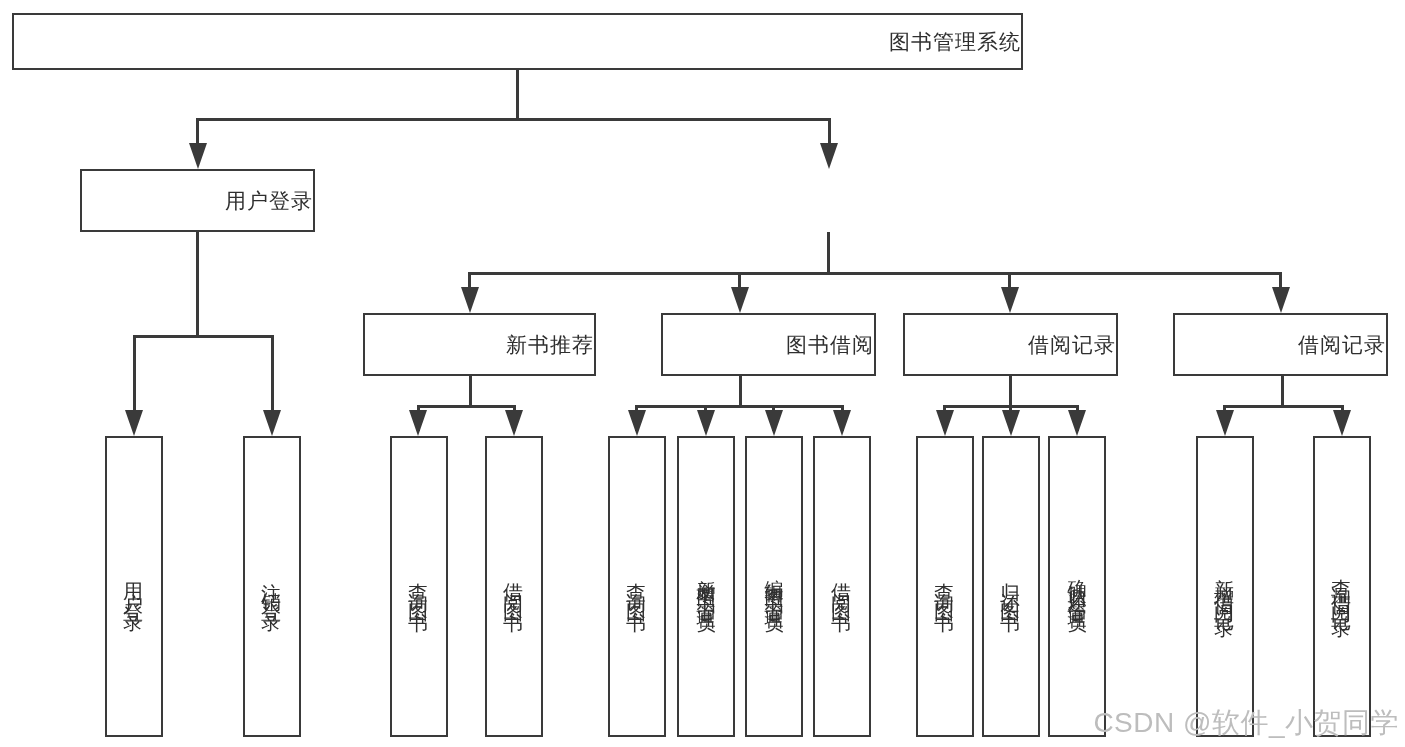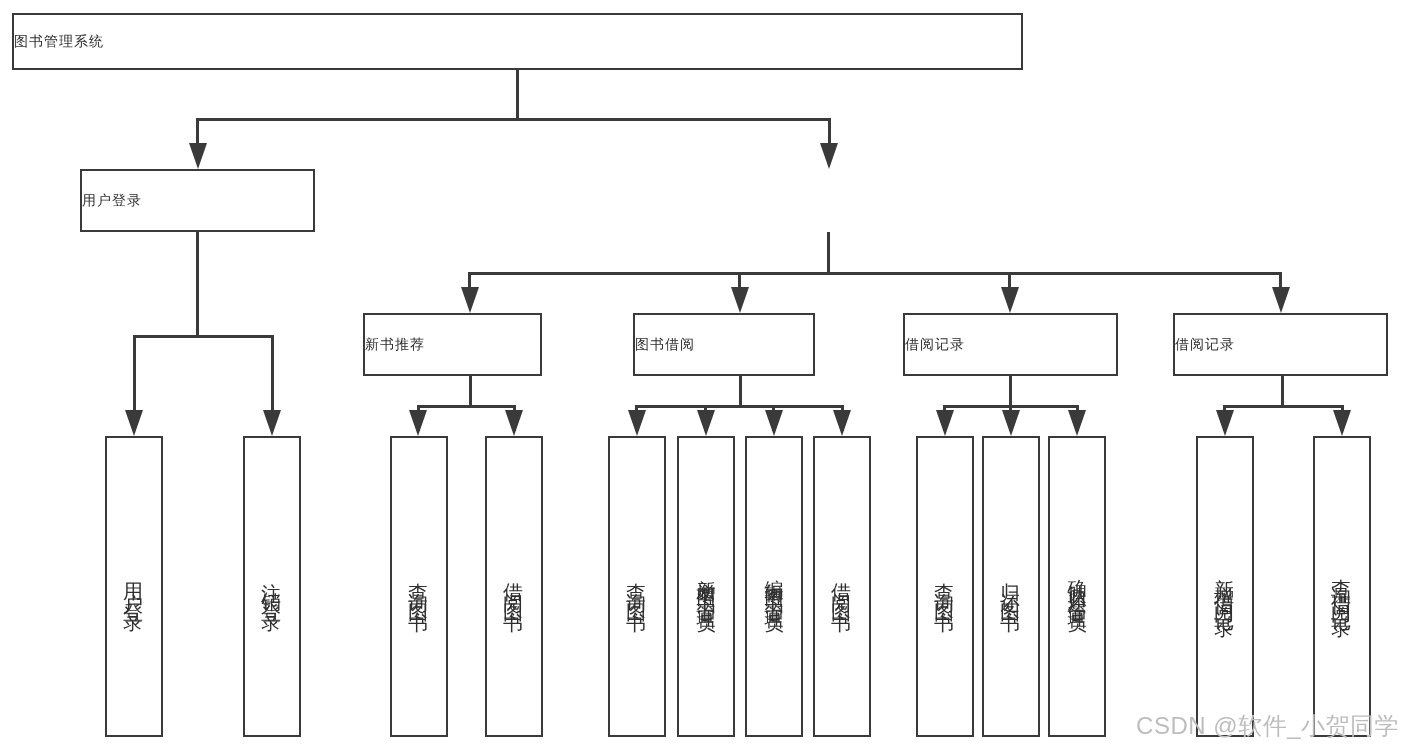--- a/index.html
+++ b/index.html
@@ -15,22 +15,22 @@
     font-family: "Liberation Sans", "DejaVu Sans", sans-serif;
     overflow: hidden;
   }
   #canvas { position: relative; width: 1405px; height: 747px; background: var(--background); }
 
   .box {
     position: absolute;
     border: 2.5px solid var(--line);
     background: var(--background);
     color: var(--text);
-    display: flex; align-items: center; justify-content: flex-start;
-    font-size: 14px;
+    display: flex; align-items: center; justify-content: flex-end;
+    font-size: 21px;
     letter-spacing: 1px;
     white-space: nowrap;
   }
 
   .leaf {
     position: absolute;
     top: 436px; width: 58px; height: 301px;
     border: 2.5px solid var(--line);
     background: var(--background);
     color: var(--text);
@@ -49,31 +49,31 @@
     position: absolute; width: 0; height: 0;
     border-left: 9px solid transparent;
     border-right: 9px solid transparent;
     border-top: 26px solid var(--line);
   }
 
   #watermark {
     position: absolute;
     right: 6px; bottom: 5px;
     color: var(--watermark);
-    font-size: 24px;
+    font-size: 28px;
     letter-spacing: 0.5px;
     z-index: 5;
   }
 
   
   #b-root { left: 12px;  top: 13px;  width: 1011px; height: 57px; }
   #b-user { left: 80px;  top: 169px; width: 235px;  height: 63px; }
   #b-mgmt { left: 711px; top: 169px; width: 234px;  height: 63px; }
-  #b-nb   { left: 363px; top: 313px; width: 179px;  height: 63px; }
-  #b-bb   { left: 633px; top: 313px; width: 182px;  height: 63px; }
+  #b-nb   { left: 363px; top: 313px; width: 233px;  height: 63px; }
+  #b-bb   { left: 661px; top: 313px; width: 215px;  height: 63px; }
   #b-cb   { left: 903px; top: 313px; width: 215px;  height: 63px; }
   #b-br   { left: 1173px; top: 313px; width: 215px; height: 63px; }
 
   #lf-a1 { left: 105px; }  #lf-a2 { left: 243px; }
   #lf-b1 { left: 390px; }  #lf-b2 { left: 485px; }
   #lf-c1 { left: 608px; }  #lf-c2 { left: 677px; }
   #lf-c3 { left: 745px; }  #lf-c4 { left: 813px; }
   #lf-d1 { left: 916px; }  #lf-d2 { left: 982px; }  #lf-d3 { left: 1048px; }
   #lf-e1 { left: 1196px; } #lf-e2 { left: 1313px; }
 </style>

